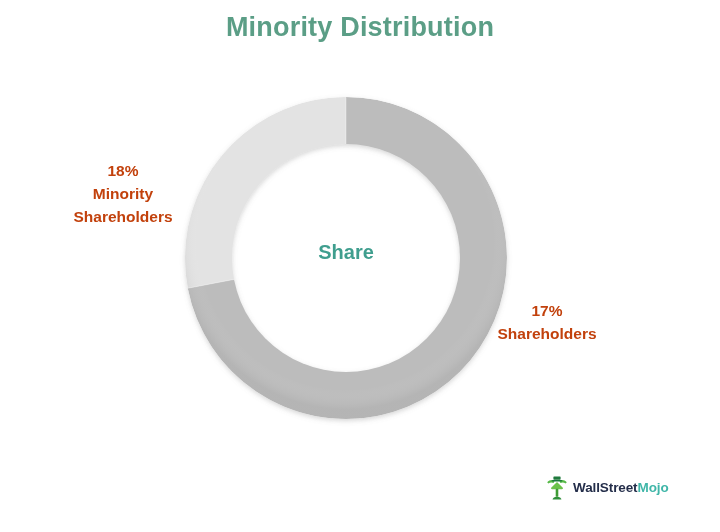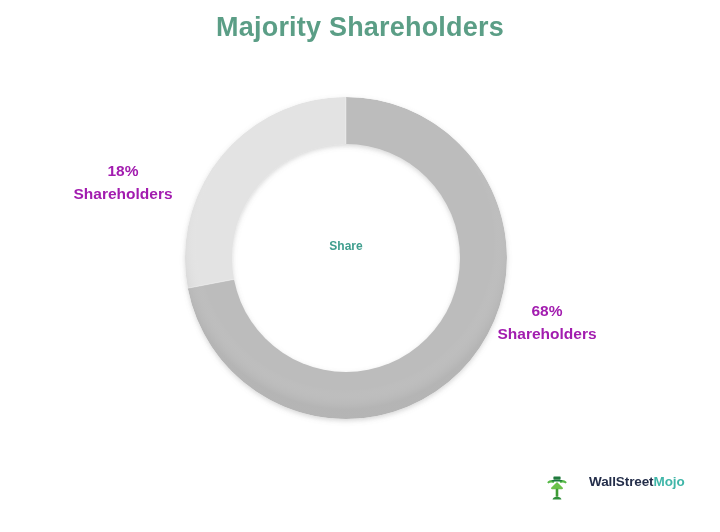--- a/index.html
+++ b/index.html
@@ -51,33 +51,33 @@
     overflow: visible;
   }
 
   
   #center-label {
     position: absolute;
     left: 246px;
     top: 238px;
     width: 200px;
     text-align: center;
-    font-size: 12px;
+    font-size: 20px;
     font-weight: bold;
     color: #3f9e8e;
     line-height: 1.45;
   }
   #center-label .cl-line { display: block; }
 
   
   .callout {
     position: absolute;
     font-size: 15.5px;
     font-weight: bold;
-    color: #a21caf;
+    color: #c2410c;
     line-height: 1.47;
     white-space: nowrap;
   }
   .callout .co-line { display: block; }
 
   #label-minority {
     left: 58px;
     top: 160px;
     width: 130px;
     text-align: center;
@@ -88,21 +88,22 @@
     width: 130px;
     text-align: center;
   }
 
   
   #brand-logo {
     position: absolute;
     left: 546px;
     top: 475px;
     display: flex;
-    gap: 21px;
+    align-items: center;
+    gap: 5px;
   }
   #brand-mark {
     width: 22px;
     height: 26px;
     display: block;
     flex: 0 0 auto;
   }
   #brand-text {
     font-size: 13.5px;
     font-weight: bold;
@@ -111,21 +112,21 @@
     white-space: nowrap;
   }
   #brand-text .bt-wall { color: #242e4a; }
   #brand-text .bt-mojo { color: #3fb6a8; }
 </style>
 </head>
 <body>
 
 <div id="canvas">
 
-  <div id="chart-title">Majority Shareholders</div>
+  <div id="chart-title">Minority Distribution</div>
 
   <div id="donut-wrap">
     <svg id="donut-svg" viewBox="0 0 322 322">
       <defs>
         <radialGradient id="ringShade" cx="50%" cy="45%" r="52%">
           <stop offset="0%" stop-color="#ffffff" stop-opacity="0"></stop>
           <stop offset="88%" stop-color="#ffffff" stop-opacity="0"></stop>
           <stop offset="100%" stop-color="#8e8e8e" stop-opacity="0.16"></stop>
         </radialGradient>
         <filter id="softShadow" x="-25%" y="-25%" width="150%" height="150%">
@@ -155,25 +156,26 @@
       </g>
     </svg>
   </div>
 
   <div id="center-label">
     <span class="cl-line">Share</span>
   </div>
 
   <div class="callout" id="label-minority">
     <span class="co-line">18%</span>
+    <span class="co-line">Minority</span>
     <span class="co-line">Shareholders</span>
   </div>
 
   <div class="callout" id="label-majority">
-    <span class="co-line">68%</span>
+    <span class="co-line">17%</span>
     <span class="co-line">Shareholders</span>
   </div>
 
   <div id="brand-logo">
     <svg id="brand-mark" viewBox="0 0 22 26">
 
       <path d="M1.2 7.2 C3.4 4.6 6.4 4.4 8.6 5.8 L7.6 8.0 C5.9 7.0 3.9 7.2 2.4 8.6 Z" fill="#56b947"></path>
       <path d="M20.8 7.2 C18.6 4.6 15.6 4.4 13.4 5.8 L14.4 8.0 C16.1 7.0 18.1 7.2 19.6 8.6 Z" fill="#56b947"></path>
 
       <rect x="7.4" y="1.4" width="7.2" height="3.4" rx="0.7" fill="#1f7a3d"></rect>

